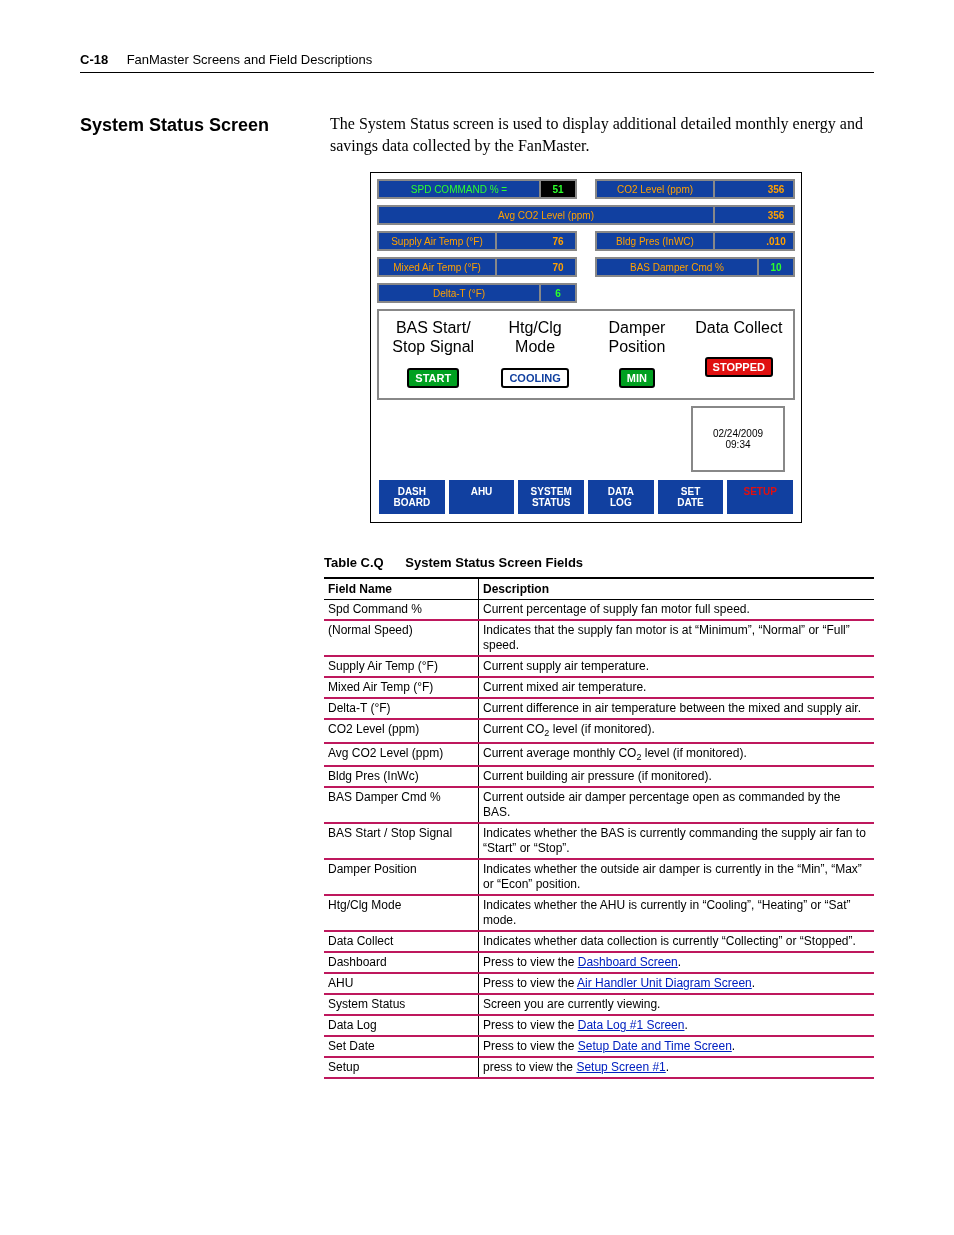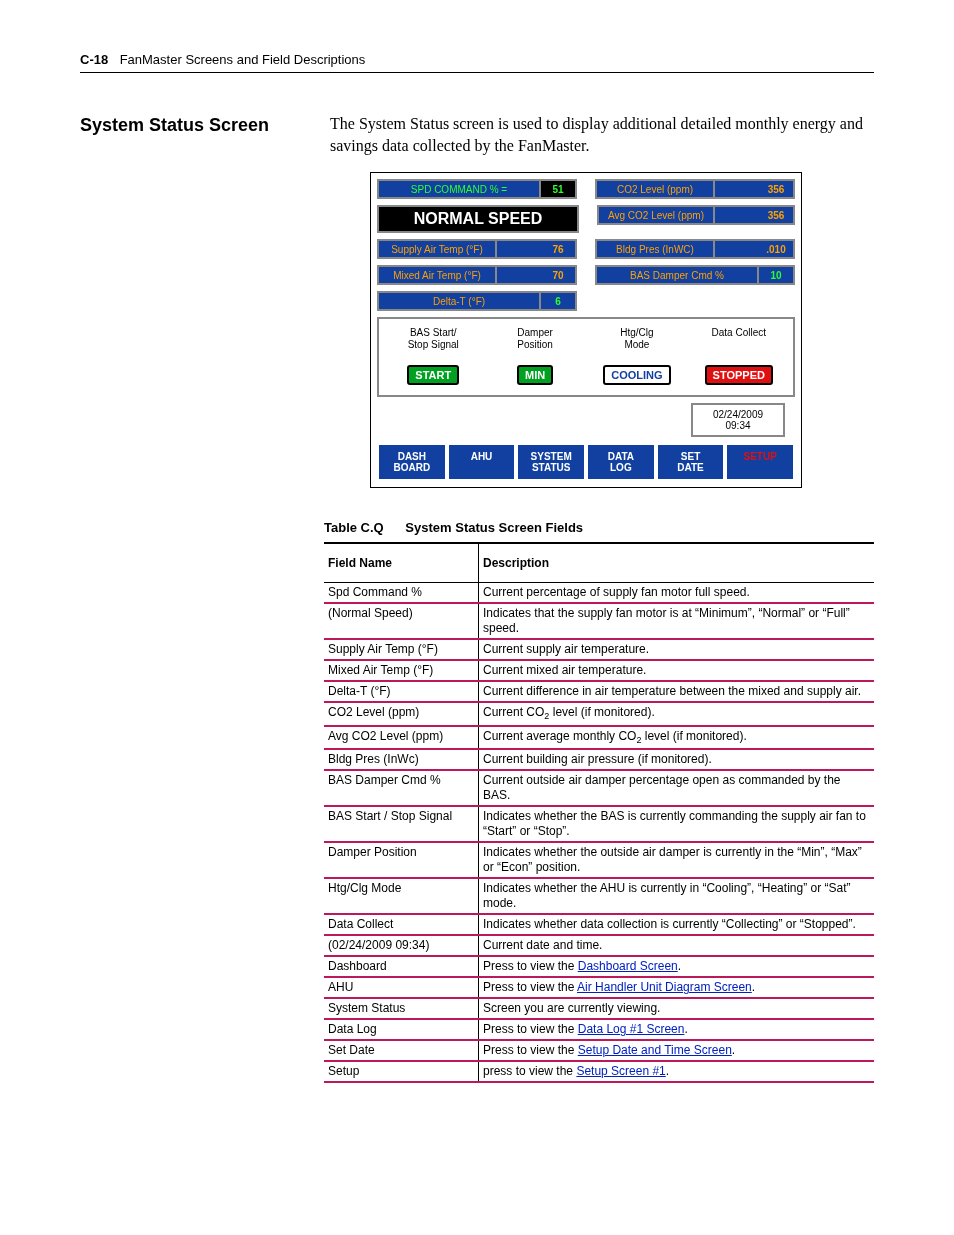--- a/index.html
+++ b/index.html
@@ -15,21 +15,21 @@
   }
   .header-line {
     border-bottom: 1px solid #000;
     padding-bottom: 4px;
     margin-bottom: 40px;
   }
   .header-line .pnum {
     font-weight: bold;
     font-size: 13px;
     display: inline-block;
-    margin-right: 7px;
+    margin-right: 14px;
   }
   .header-line .ptitle {
     font-size: 13px;
   }
   .two-col {
     display: flex;
     align-items: flex-start;
     gap: 30px;
   }
   .left-head {
@@ -75,51 +75,51 @@
   .val-box-green {
     width:34px; background:#1140a0; color:#2cff2c; font-size:10px;
     display:flex; align-items:center; justify-content:center;
     border:2px solid #888; height:16px; font-weight:bold;
   }
   .mid-area {
     border:2px solid #888; padding:8px 6px 10px 6px; margin-top:2px;
     display:flex; justify-content:space-between;
   }
   .mid-col { display:flex; flex-direction:column; align-items:center; width:24%; }
-  .mid-label { font-size:10px; text-align:center; line-height:1.15; min-height:26px; }
+  .mid-label { font-size:16px; text-align:center; line-height:1.15; min-height:26px; }
   .mid-bubble {
     margin-top:12px; padding:2px 6px; border:2px double #000;
     font-size:11px; font-weight:bold; border-radius:3px;
   }
   .mid-bubble.green { background:#00a020; color:#fff; }
   .mid-bubble.blue  { background:#fff; color:#1140a0; }
   .mid-bubble.red   { background:#e01010; color:#fff; }
   .dt-box {
     border:2px solid #888; font-size:10px; text-align:center;
-    padding:4px 8px; margin:6px 10px 6px auto; width:74px;
+    padding:20px 8px; margin:6px 10px 6px auto; width:74px;
   }
   .nav-row { display:flex; }
   .nav-btn {
     flex:1; background:#1140a0; color:#fff; font-size:10px;
     text-align:center; padding:6px 0; border:2px solid #fff;
     line-height:1.1; font-weight:bold;
   }
   .nav-btn.red { color:#e01010; }
   
   .table-caption-row { margin-left:244px; margin-bottom:6px; }
   .tbl-caption { font-size:13px; font-weight:bold; }
   .tbl-caption .tlabel { margin-right:18px; }
   table.fields {
     margin-left:244px;
     border-collapse: collapse;
     width:550px;
     font-size:12px;
   }
   table.fields th {
-    text-align:left; font-weight:bold; padding:12px 4px;
+    text-align:left; font-weight:bold; padding:3px 4px;
     border-top:2px solid #000; border-bottom:1px solid #000;
   }
   table.fields td {
     padding:2px 4px; vertical-align:top;
     border-bottom:2px solid #be185d;
     line-height:1.25;
   }
   table.fields td:first-child, table.fields th:first-child {
     width:146px; border-right:1px solid #000;
   }
@@ -153,21 +153,20 @@
           <div class="label-blue" style="color:#2cff2c;">SPD COMMAND % =</div>
           <div class="val-box-green" style="background:#000;">51</div>
         </div>
         <div class="cell-group">
           <div class="label-blue">CO2 Level (ppm)</div>
           <div class="val-box-orange">356</div>
         </div>
       </div>
 
       <div class="row">
-        <div class="wide-black">NORMAL SPEED</div>
         <div class="cell-group" style="flex:1;">
           <div class="label-blue">Avg CO2 Level (ppm)</div>
           <div class="val-box-orange">356</div>
         </div>
       </div>
 
       <div class="row">
         <div class="cell-group">
           <div class="label-blue">Supply Air Temp (°F)</div>
           <div class="val-box-orange">76</div>
@@ -196,26 +195,26 @@
         </div>
         <div style="flex:1;"></div>
       </div>
 
       <div class="mid-area">
         <div class="mid-col">
           <div class="mid-label">BAS Start/<br>Stop Signal</div>
           <div class="mid-bubble green">START</div>
         </div>
         <div class="mid-col">
+          <div class="mid-label">Htg/Clg<br>Mode</div>
+          <div class="mid-bubble blue">COOLING</div>
+        </div>
+        <div class="mid-col">
           <div class="mid-label">Damper<br>Position</div>
           <div class="mid-bubble green">MIN</div>
-        </div>
-        <div class="mid-col">
-          <div class="mid-label">Htg/Clg<br>Mode</div>
-          <div class="mid-bubble blue">COOLING</div>
         </div>
         <div class="mid-col">
           <div class="mid-label">Data Collect</div>
           <div class="mid-bubble red">STOPPED</div>
         </div>
       </div>
       <div class="dt-box">02/24/2009<br>09:34</div>
 
       <div class="nav-row">
         <div class="nav-btn">DASH<br>BOARD</div>
@@ -288,24 +287,20 @@
         </tr>
         <tr>
           <td>Htg/Clg Mode</td>
           <td>Indicates whether the AHU is currently in “Cooling”, “Heating” or “Sat” mode.</td>
         </tr>
         <tr>
           <td>Data Collect</td>
           <td>Indicates whether data collection is currently “Collecting” or “Stopped”.</td>
         </tr>
         <tr>
-          <td>(02/24/2009 09:34)</td>
-          <td>Current date and time.</td>
-        </tr>
-        <tr>
           <td>Dashboard</td>
           <td>Press to view the <a href="#" class="doclink">Dashboard Screen</a>.</td>
         </tr>
         <tr>
           <td>AHU</td>
           <td>Press to view the <a href="#" class="doclink">Air Handler Unit Diagram Screen</a>.</td>
         </tr>
         <tr>
           <td>System Status</td>
           <td>Screen you are currently viewing.</td>

